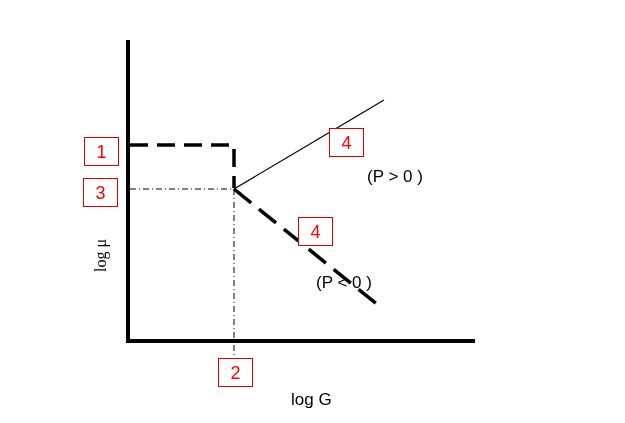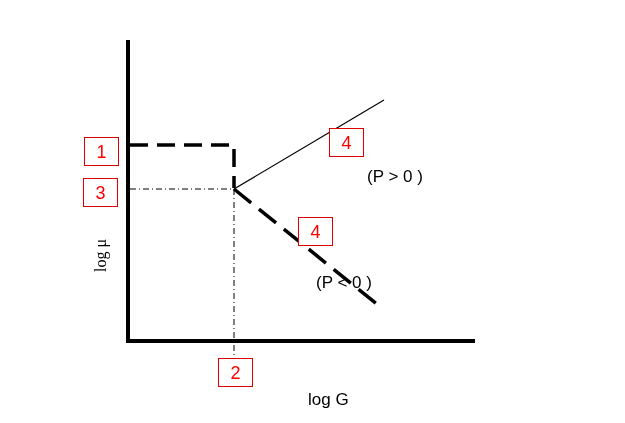--- a/index.html
+++ b/index.html
@@ -28,14 +28,14 @@
 </svg>
 
 <div class="badge" style="left:84px;top:137px;width:35px;height:29px;">1</div>
 <div class="badge" style="left:83px;top:178px;width:35px;height:29px;">3</div>
 <div class="badge" style="left:218px;top:358px;width:35px;height:29px;">2</div>
 <div class="badge" style="left:329px;top:128px;width:35px;height:29px;">4</div>
 <div class="badge" style="left:298px;top:217px;width:35px;height:29px;">4</div>
 
 <div class="lbl" style="left:367px;top:127px;">(P &gt; 0 )</div>
 <div class="lbl" style="left:316px;top:233px;">(P &lt; 0 )</div>
-<div class="lbl" style="left:308px;top:350px;">log G</div>
+<div class="lbl" style="left:291px;top:350px;">log G</div>
 <div class="ylab" style="left:92px;top:272px;">log μ</div>
 
 </body></html>

